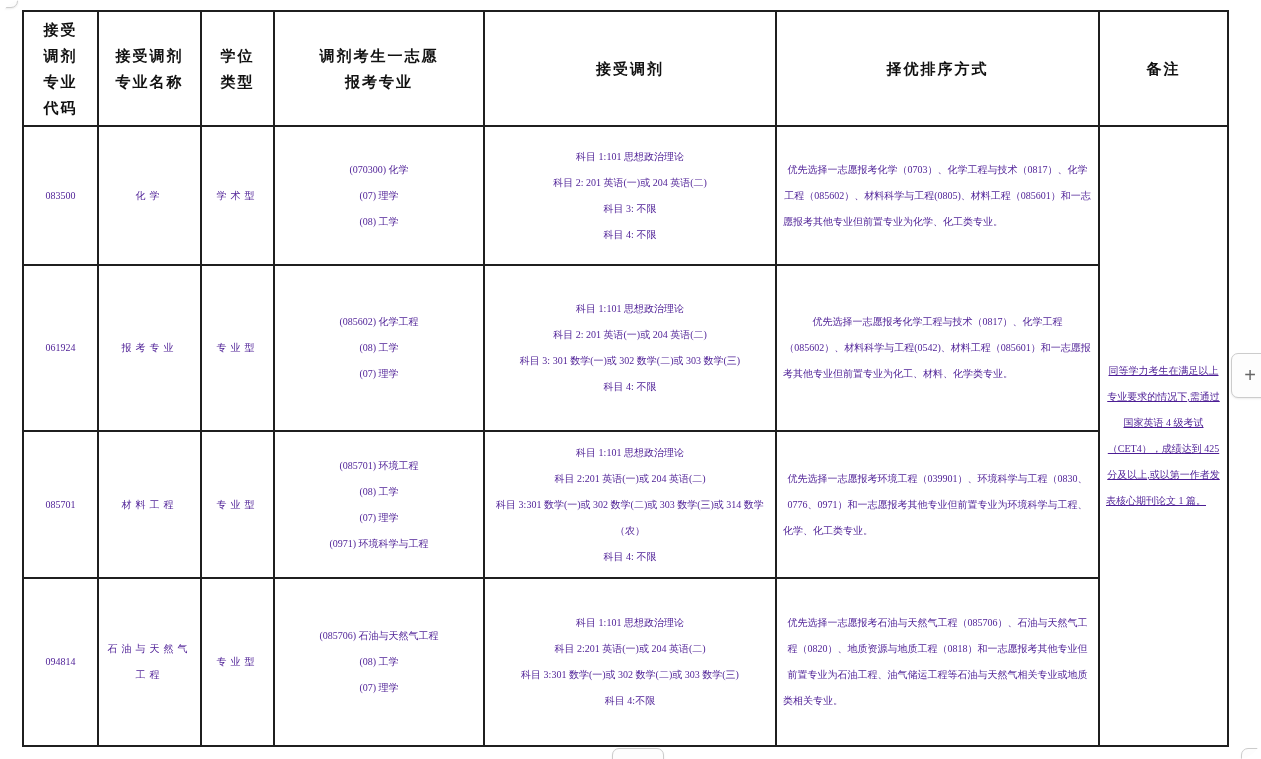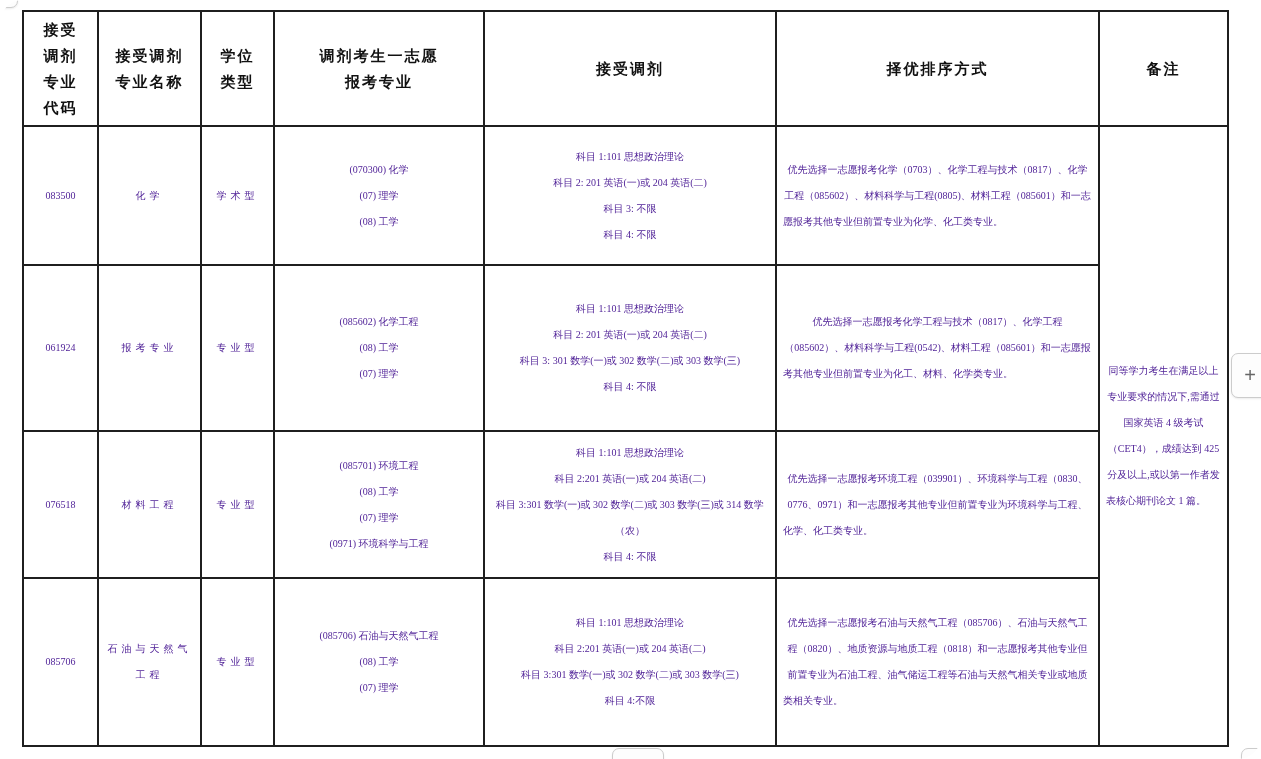--- a/index.html
+++ b/index.html
@@ -56,20 +56,21 @@
     text-align-last: left;
     padding-left: 10px;
     padding-right: 6px;
   }
   td.spaced { letter-spacing: 4px; }
   td.remark {
     text-align: justify;
     text-align-last: left;
     padding: 4px 9px;
     line-height: 26px;
+    text-decoration: underline;
   }
   .float-btn {
     position: absolute;
     background: #fdfdfd;
     border: 1px solid #cccccc;
     border-radius: 7px;
     box-shadow: 0 1px 2px rgba(0,0,0,0.08);
   }
   .btn-top-left    { left: -16px; top: -24px; width: 34px; height: 32px; }
   .btn-plus        { left: 1231px; top: 353px; width: 38px; height: 45px;
@@ -131,35 +132,35 @@
       <td class="left">(085602) 化学工程
 (08) 工学
 (07) 理学</td>
       <td class="left">科目 1:101 思想政治理论
 科目 2: 201 英语(一)或 204 英语(二)
 科目 3: 301 数学(一)或 302 数学(二)或 303 数学(三)
 科目 4: 不限</td>
       <td class="justify">优先选择一志愿报考化学工程与技术（0817）、化学工程（085602）、材料科学与工程(0542)、材料工程（085601）和一志愿报考其他专业但前置专业为化工、材料、化学类专业。</td>
     </tr>
     <tr class="r3">
-      <td>076518</td>
+      <td>085701</td>
       <td class="spaced">材料工程</td>
       <td class="spaced">专业型</td>
       <td class="left">(085701) 环境工程
 (08) 工学
 (07) 理学
 (0971) 环境科学与工程</td>
       <td class="left">科目 1:101 思想政治理论
 科目 2:201 英语(一)或 204 英语(二)
 科目 3:301 数学(一)或 302 数学(二)或 303 数学(三)或 314 数学（农）
 科目 4: 不限</td>
       <td class="justify">优先选择一志愿报考环境工程（039901）、环境科学与工程（0830、0776、0971）和一志愿报考其他专业但前置专业为环境科学与工程、化学、化工类专业。</td>
     </tr>
     <tr class="r4">
-      <td>085706</td>
+      <td>094814</td>
       <td class="spaced">石油与天然气工程</td>
       <td class="spaced">专业型</td>
       <td class="left">(085706) 石油与天然气工程
 (08) 工学
 (07) 理学</td>
       <td class="left">科目 1:101 思想政治理论
 科目 2:201 英语(一)或 204 英语(二)
 科目 3:301 数学(一)或 302 数学(二)或 303 数学(三)
 科目 4:不限</td>
       <td class="justify">优先选择一志愿报考石油与天然气工程（085706）、石油与天然气工程（0820）、地质资源与地质工程（0818）和一志愿报考其他专业但前置专业为石油工程、油气储运工程等石油与天然气相关专业或地质类相关专业。</td>

